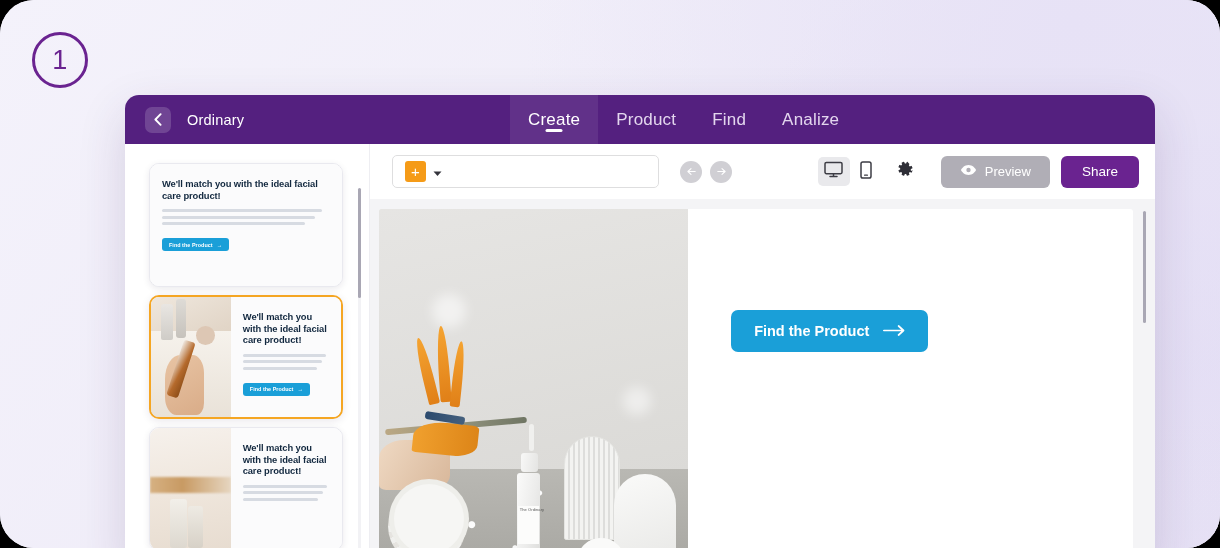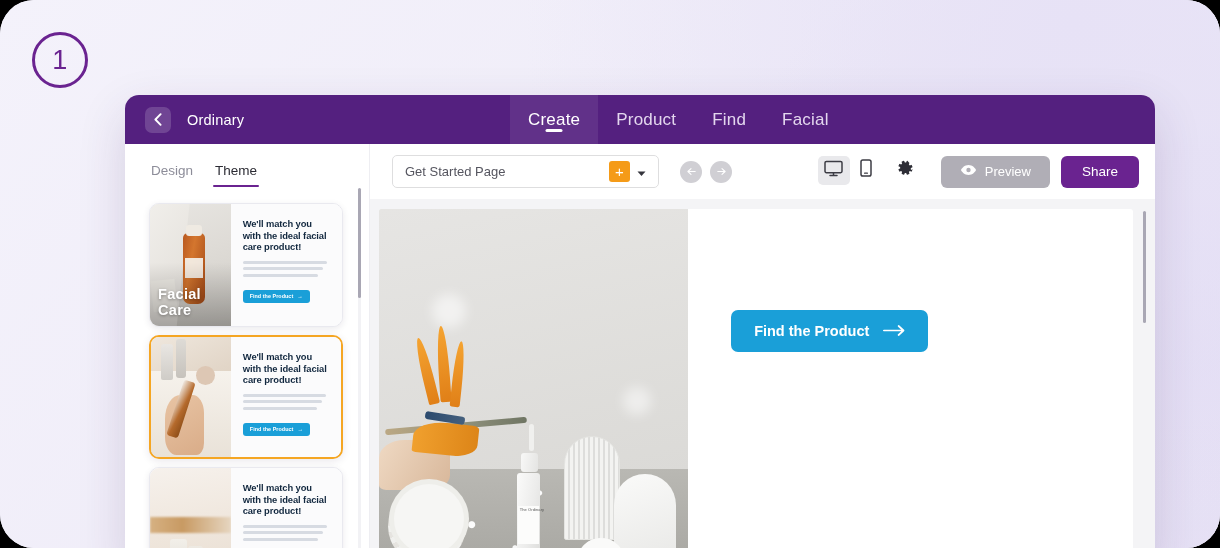--- a/index.html
+++ b/index.html
@@ -407,20 +407,21 @@
     border-radius: 50%;
     background: #d0cfd4;
     display: flex;
     align-items: center;
     justify-content: center;
     cursor: pointer;
   }
   .tool-right {
     margin-left: auto;
     display: flex;
+    align-items: center;
     gap: 0;
   }
   .view-btn {
     width: 32px;
     height: 29px;
     border-radius: 5px;
     display: flex;
     align-items: center;
     justify-content: center;
     cursor: pointer;
@@ -668,51 +669,32 @@
         <div class="nav-tab active">
           <span>Create</span>
         </div>
         <div class="nav-tab">
           <span>Product</span>
         </div>
         <div class="nav-tab">
           <span>Find</span>
         </div>
         <div class="nav-tab">
-          <span>Facial</span>
+          <span>Analize</span>
         </div>
       </div>
     </div>
 
     <div class="app-body">
 
       <div class="sidebar">
-        <div class="side-tabs">
-          <div class="side-tab">
-            <span>Design</span>
-          </div>
-          <div class="side-tab active">
-            <span>Theme</span>
-          </div>
-        </div>
 
         <div class="theme-list">
 
           <div class="theme-card">
-            <div class="tc-photo">
-              <div class="ph ph1">
-                <div class="drape"></div>
-                  <div class="bottle"></div>
-                  <div class="cap"></div>
-                <div class="lbl"></div>
-                  <div class="card"></div>
-                  <div class="shade"></div>
-              </div>
-              <div class="tc-overlay-label">Facial Care</div>
-            </div>
             <div class="tc-right">
               <div class="tc-head">We'll match you
 with the ideal facial
 care product!</div>
               <div class="tc-lines">
                 <div class="tc-line w1"></div>
                   <div class="tc-line w2"></div>
                   <div class="tc-line w3"></div>
               </div>
               <div class="tc-btn">
@@ -775,21 +757,20 @@
         <div class="side-scrollbar">
           <div class="side-scroll-thumb"></div>
         </div>
       </div>
 
       <div class="canvas-area">
 
         <div class="toolbar">
 
           <div class="page-select">
-            <span class="page-select-label">Get Started Page</span>
             <span class="add-page-btn">
               <span>+</span>
             </span>
             <span class="caret-btn">
               <span>
                 <svg width="9" height="6" viewBox="0 0 9 6">
                     <path d="M0.5 0.5 4.5 5 8.5 0.5z" fill="#34343c"></path>
                   </svg>
               </span>
             </span>

